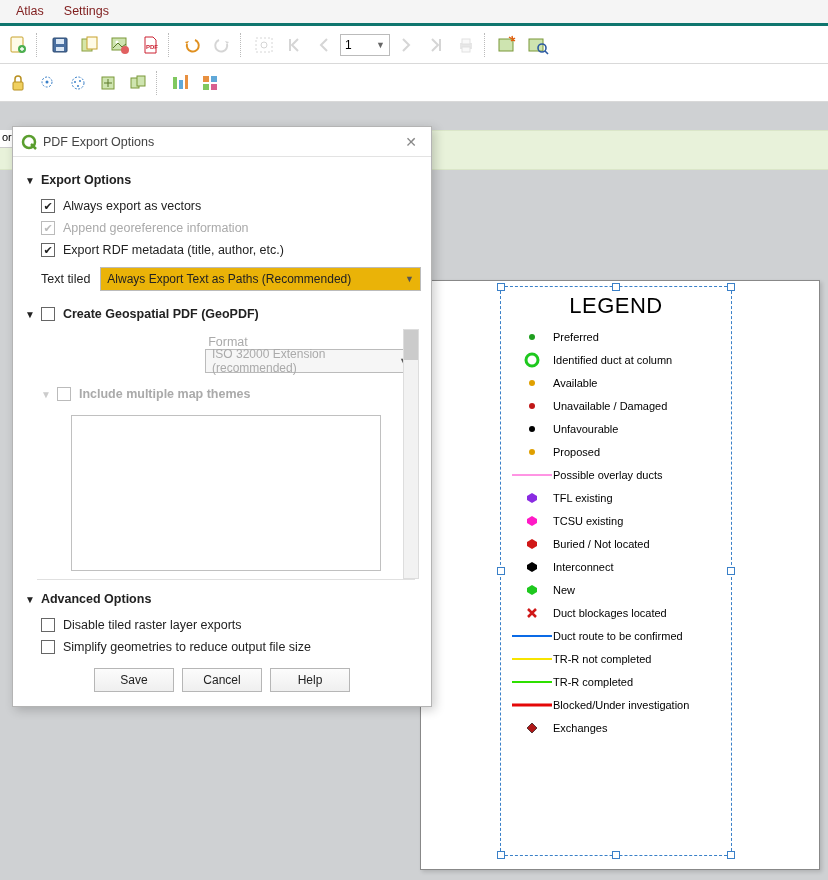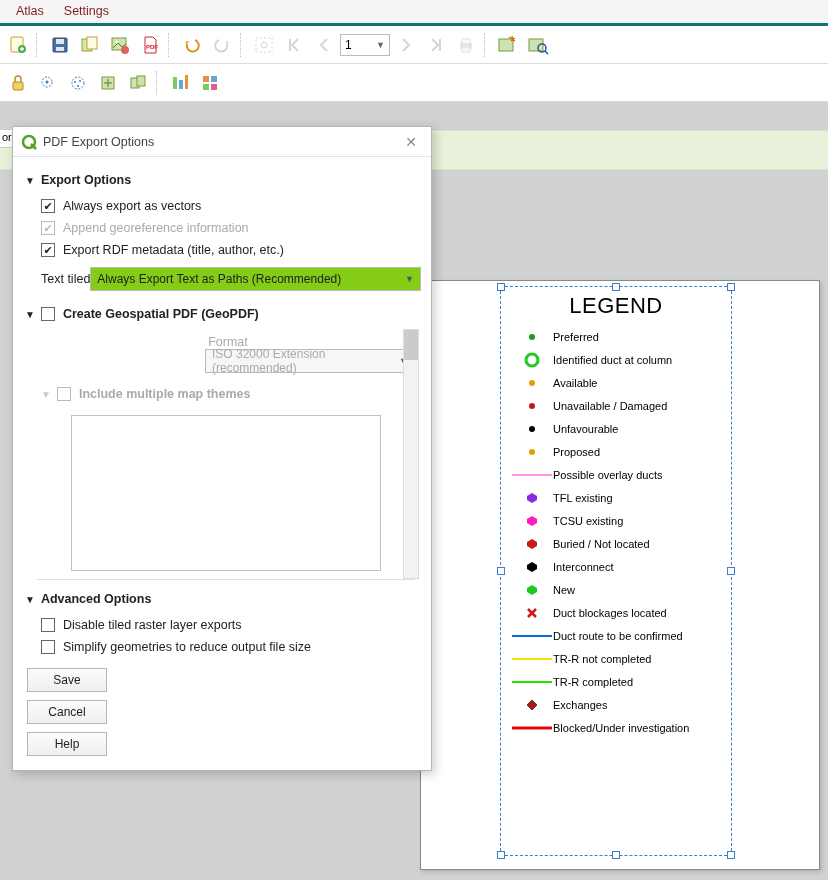--- a/index.html
+++ b/index.html
@@ -38,28 +38,28 @@
   .dlg-title .appicon { width:16px; height:16px; margin-right:6px; position:relative;}
   .dlg-title .close { margin-left:auto; font-size:14px; color:#888; padding:0 6px; cursor:default;}
   .dlg-body { padding:8px 10px 10px 10px; }
   .section-head { display:flex; align-items:center; font-weight:bold; font-size:12.5px; padding:8px 2px 8px 2px;}
   .section-head .tri { font-size:10px; margin-right:6px; }
   .chkline { display:flex; align-items:center; padding:4px 0 4px 18px;}
   .chk { width:14px; height:14px; border:1px solid #666; margin-right:8px; display:flex; align-items:center; justify-content:center; font-size:11px; background:#fff;}
   .chk.disabled { border-color:#bbb; color:#bbb;}
   .txt-disabled { color:#aaa; }
   .rowlab { padding:6px 0 6px 18px; display:flex; align-items:center;}
-  .combo { flex:1; height:24px; border:1px solid #bbb; background:#84cc16; display:flex; align-items:center; padding:0 6px; font-size:12px; }
+  .combo { flex:1; height:24px; border:1px solid #bbb; background:#eab308; display:flex; align-items:center; padding:0 6px; font-size:12px; margin-left:10px;}
   .combo .dd { margin-left:auto; font-size:9px; color:#555;}
   .geogroup { margin-top:6px; padding:4px 2px 4px 2px; }
   .inner { margin:4px 6px 4px 14px; border-bottom:1px solid #e0e0e0; padding-bottom:8px; position:relative;}
   .scrollcol { position:absolute; right:-4px; top:0; bottom:0; width:16px; background:#f2f2f2; border:1px solid #ddd;}
   .scrollthumb { position:absolute; top:0; width:14px; height:30px; background:#cbcbcb;}
   .themesbox { margin:6px 0 0 34px; width:310px; height:156px; border:1px solid #c0c0c0; background:#fff;}
-  .btnrow { display:flex; justify-content:flex-start; gap:8px; padding:10px 4px 4px 4px;flex-direction:column;}
+  .btnrow { display:flex; justify-content:center; gap:8px; padding:10px 4px 4px 4px;}
   .btn { width:80px; height:24px; border:1px solid #b6b6b6; background:linear-gradient(#fcfcfc,#efefef); font-size:12px; display:flex; align-items:center; justify-content:center; cursor:default;}
   svg { display:block; }
 </style>
 </head>
 <body>
 
 <div class="menubar">
   <span>Atlas</span>
   <span>Settings</span>
 </div>
@@ -358,33 +358,33 @@
       <div class="legend-row">
         <div class="legend-sym">
           <svg width="40" height="6">
             <line x1="0" y1="3" x2="40" y2="3" stroke="#2ee000" stroke-width="2"></line>
           </svg>
         </div>
         <span>TR-R completed</span>
       </div>
       <div class="legend-row">
         <div class="legend-sym">
-          <svg width="12" height="12">
-            <polygon points="6,1 11,6 6,11 1,6" fill="#b01818" stroke="#000" stroke-width="0.6"></polygon>
-          </svg>
-        </div>
-        <span>Exchanges</span>
-      </div>
-      <div class="legend-row">
-        <div class="legend-sym">
           <svg width="40" height="6">
             <line x1="0" y1="3" x2="40" y2="3" stroke="#e40808" stroke-width="3"></line>
           </svg>
         </div>
         <span>Blocked/Under investigation</span>
+      </div>
+      <div class="legend-row">
+        <div class="legend-sym">
+          <svg width="12" height="12">
+            <polygon points="6,1 11,6 6,11 1,6" fill="#b01818" stroke="#000" stroke-width="0.6"></polygon>
+          </svg>
+        </div>
+        <span>Exchanges</span>
       </div>
     </div>
 </div>
 
 <div class="dialog">
   <div class="dlg-title">
     <div class="appicon">
       <svg width="16" height="16">
           <circle cx="8" cy="8" r="6" fill="none" stroke="#5a9e2e" stroke-width="2.5"></circle>
           <path d="M10 10 L15 15" stroke="#5a9e2e" stroke-width="2.5"></path>

